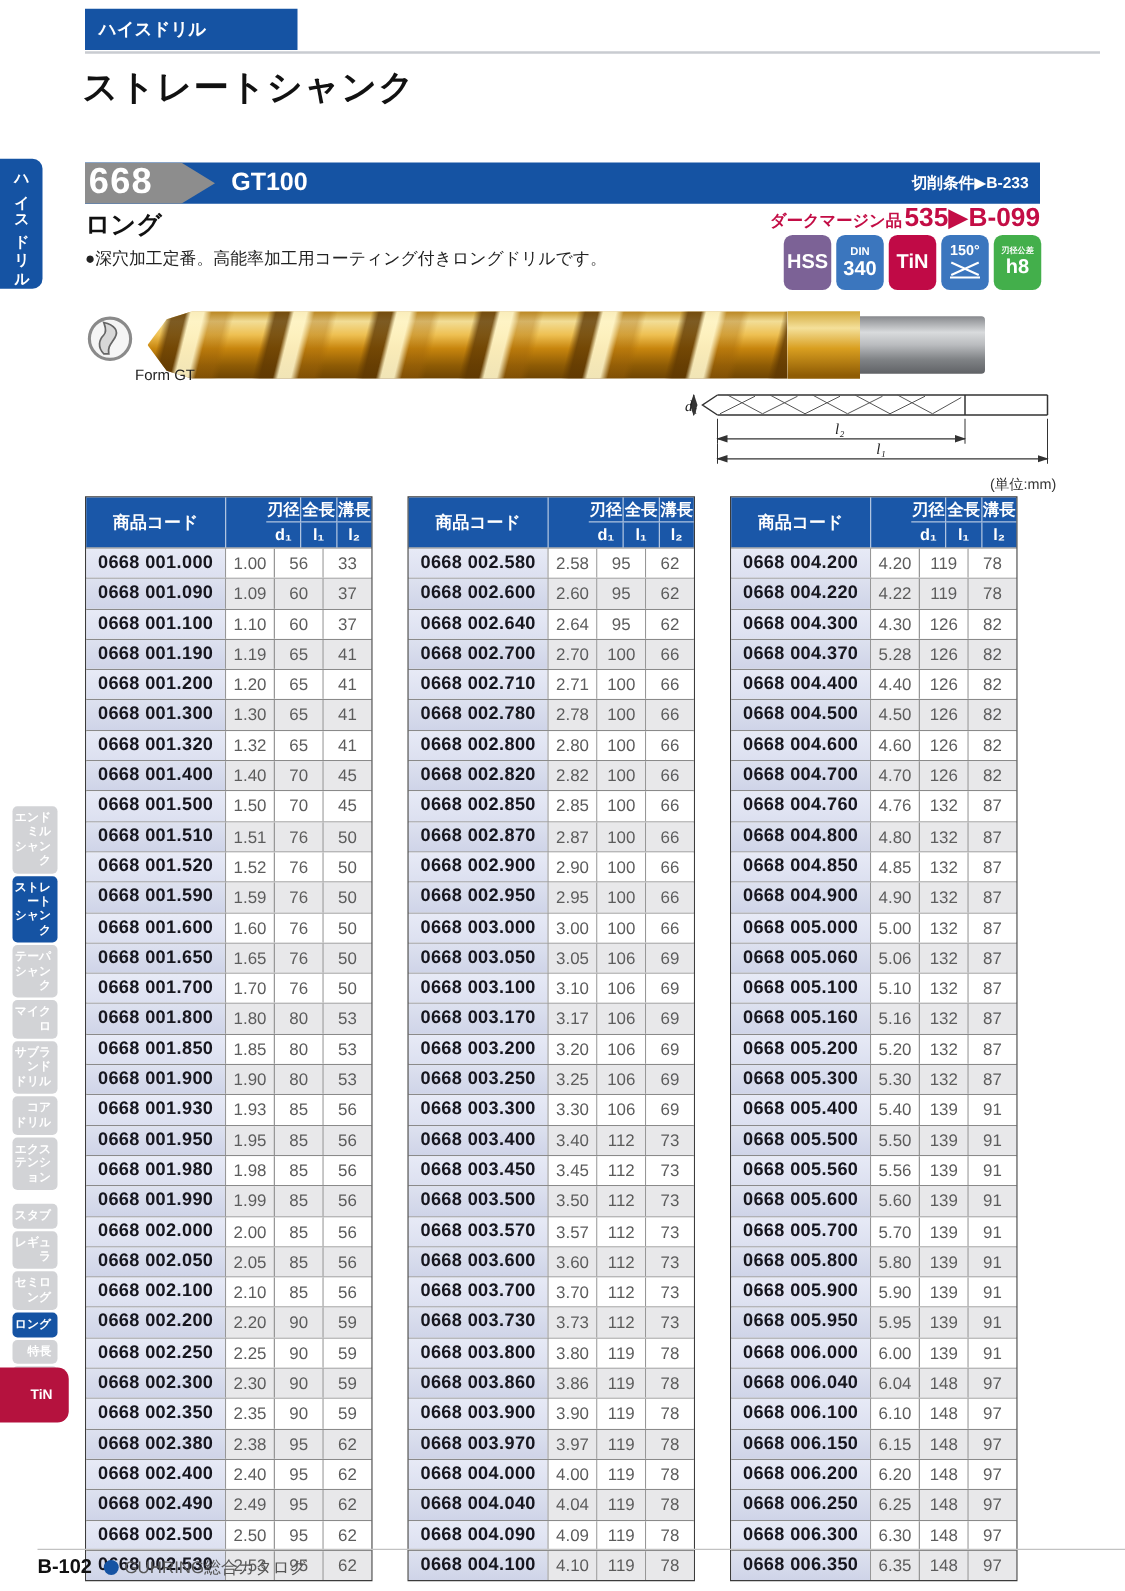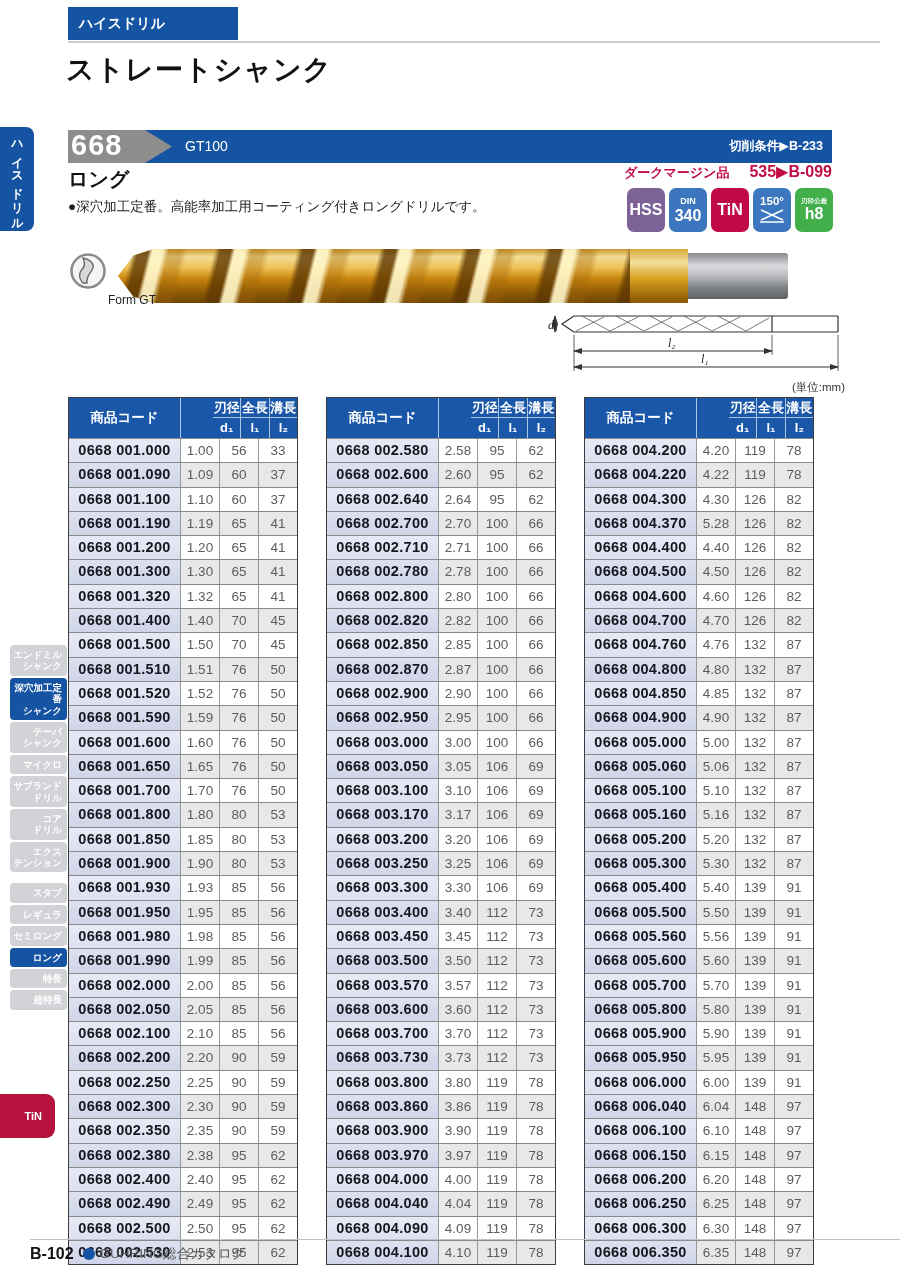--- a/index.html
+++ b/index.html
@@ -16,28 +16,28 @@
   .side-cat{left:0;top:127px;width:34px;height:104px;background:#1553a3;color:#fff;
             border-radius:0 8px 8px 0;writing-mode:vertical-rl;text-orientation:upright;
             font-size:12px;font-weight:bold;letter-spacing:2px;display:flex;align-items:center;justify-content:center;}
 
   
   .band{left:68px;top:130px;width:764px;height:33px;background:#1553a3;}
   .chev{position:absolute;left:0;top:0;width:104px;height:33px;background:#8d8d8d;
         clip-path:polygon(0 0,74% 0,100% 50%,74% 100%,0 100%);color:#fff;font-size:29px;
         font-weight:bold;line-height:31px;padding-left:3px;letter-spacing:1px;box-sizing:border-box;}
   .band-name{position:absolute;left:117px;top:0;height:33px;line-height:33px;color:#fff;
-             font-size:14px;font-weight:normal;}
+             font-size:20px;font-weight:bold;}
   .band-right{position:absolute;right:9px;top:0;height:33px;line-height:33px;color:#fff;
               font-size:12.5px;font-weight:bold;}
   .subtitle{left:68px;top:166px;font-size:20px;font-weight:bold;color:#111;}
   .red-links{left:430px;top:162px;width:402px;display:flex;justify-content:flex-end;gap:18px;
              align-items:baseline;color:#c30d45;white-space:nowrap;}
   .red-links .lbl{font-size:13px;font-weight:bold;}
-  .red-links .val{font-size:16px;font-weight:bold;margin-left:20px;}
+  .red-links .val{font-size:21px;font-weight:bold;margin-left:2px;}
   .desc{left:68px;top:198px;font-size:13.5px;color:#222;}
 
   
   .icons{left:627px;top:188px;display:flex;gap:4px;}
   .sicon{width:38px;height:44px;border-radius:7px;color:#fff;font-weight:bold;display:flex;
          flex-direction:column;align-items:center;justify-content:center;line-height:1;}
   .sicon .big{font-size:16px;}
   .sicon .top-s{font-size:9px;margin-bottom:2px;}
   .sicon .top-xs{font-size:6.5px;margin-bottom:2px;letter-spacing:0;}
   .sicon svg{margin-top:2px;}
@@ -75,21 +75,21 @@
   .trow{display:flex;height:23.3px;border-top:1px solid #8a8a8a;}
   .td{box-sizing:border-box;text-align:center;line-height:23.3px;border-right:1px solid #979797;}
   .td:last-child{border-right:none;}
   .td.codecell{width:112px;font-weight:bold;font-size:14.5px;color:#16161e;letter-spacing:.3px;
                background:linear-gradient(180deg,#e7eaf6,#dce0f0);}
   .td.num{flex:1;font-size:13.5px;color:#5c5c5c;background:#fff;}
   .trow.alt .td.codecell{background:linear-gradient(180deg,#dde1ef,#cfd4e8);}
   .trow.alt .td.num{background:#e8e8ea;}
 
   
-  .sidebar{left:10px;top:645px;width:57px;display:flex;flex-direction:column;}
+  .sidebar{left:10px;top:645px;width:36px;display:flex;flex-direction:column;}
   .stab{background:#d2d3d6;color:#fff;border-radius:4px;text-align:right;padding:4px 5px 4px 0;
         font-size:9.5px;font-weight:bold;line-height:1.2;margin-bottom:2px;cursor:pointer;}
   .stab.active{background:#1553a3;}
   .stab.gap{margin-top:9px;}
   .tin-tab{left:0;top:1094px;width:55px;height:44px;background:#b5123e;border-radius:0 9px 9px 0;
            color:#fff;font-size:11px;font-weight:bold;display:flex;align-items:center;
            justify-content:flex-end;padding-right:13px;box-sizing:border-box;cursor:pointer;}
 
   
   .footer-rule{left:30px;top:1239px;width:870px;height:1px;background:#c2c2c2;}
@@ -848,21 +848,21 @@
         <div class="td num">97</div>
       </div>
     </div>
 
   <div class="abs sidebar">
       <div class="stab">
         <div>エンドミル</div>
         <div>シャンク</div>
       </div>
       <div class="stab active">
-        <div>深穴加工定番</div>
+        <div>ストレート</div>
         <div>シャンク</div>
       </div>
       <div class="stab">
         <div>テーパ</div>
         <div>シャンク</div>
       </div>
       <div class="stab">
         <div>マイクロ</div>
       </div>
       <div class="stab">

